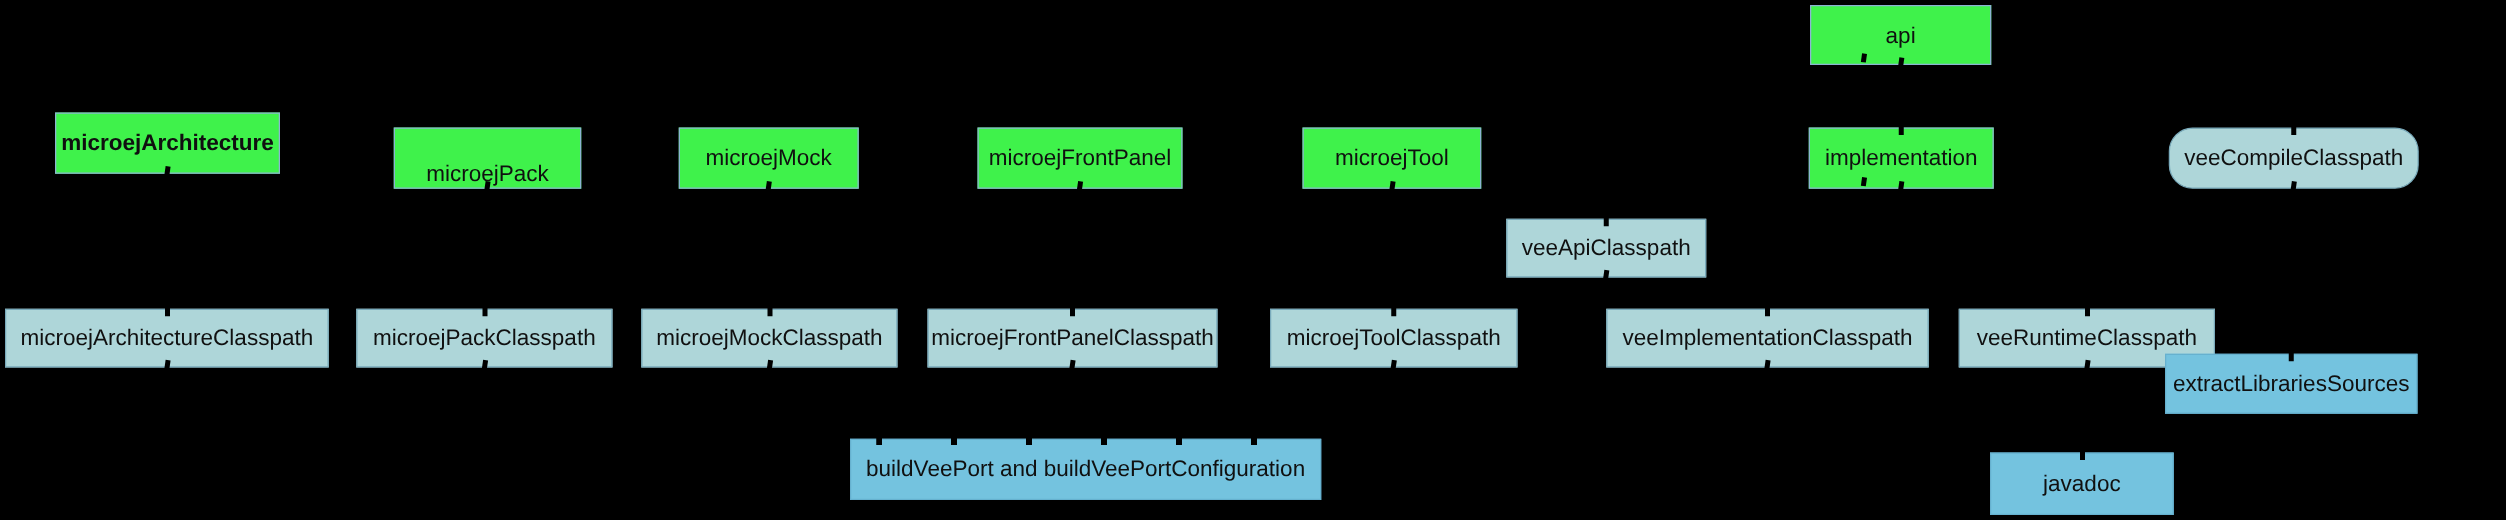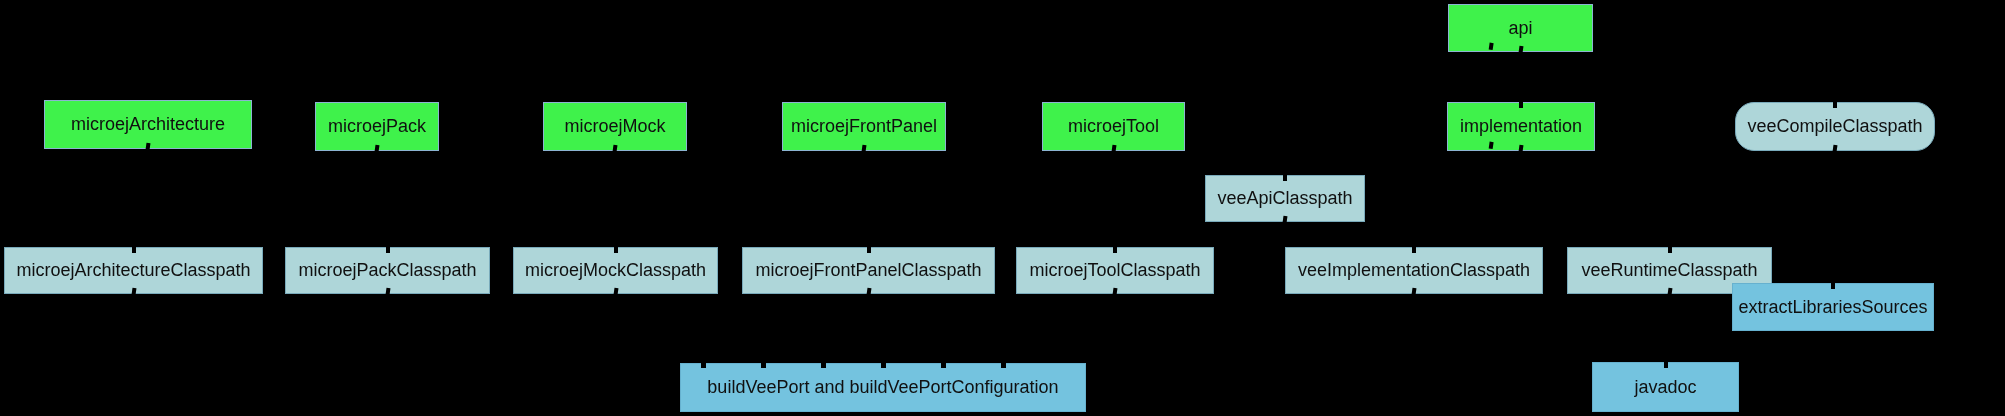--- a/index.html
+++ b/index.html
@@ -32,37 +32,37 @@
 
   
   .tt::before{content:"";position:absolute;top:-2px;left:50%;margin-left:-2px;width:4px;height:7px;background:#000;}
   .bt::after{content:"";position:absolute;bottom:-2px;left:50%;margin-left:-2px;width:4px;height:7px;background:#000;transform:rotate(8deg);}
   .bt2::after{box-shadow:-30px 1px 0 #000;}
   .mt::before{content:"";position:absolute;top:-2px;left:20px;right:46px;height:6px;
     background:repeating-linear-gradient(90deg,#000 0 5px,transparent 5px 60px);}
 
   
   .n-api{left:1448px;top:4px;width:145px;height:48px;}
-  .n-microejArchitecture{left:44px;top:100px;width:208px;height:49px;}
-  .n-microejPack{left:315px;top:102px;width:124px;height:49px;}
+  .n-microejArchitecture{left:44px;top:90px;width:180px;height:49px;font-weight:bold;}
+  .n-microejPack{left:315px;top:102px;width:150px;height:49px;align-items:flex-end;}
   .n-microejMock{left:543px;top:102px;width:144px;height:49px;}
   .n-microejFrontPanel{left:782px;top:102px;width:164px;height:49px;}
   .n-microejTool{left:1042px;top:102px;width:143px;height:49px;}
   .n-implementation{left:1447px;top:102px;width:148px;height:49px;}
   .n-veeCompileClasspath{left:1735px;top:102px;width:200px;height:49px;border-radius:19px;}
   .n-veeApiClasspath{left:1205px;top:175px;width:160px;height:47px;}
   .n-microejArchitectureClasspath{left:4px;top:247px;width:259px;height:47px;}
   .n-microejPackClasspath{left:285px;top:247px;width:205px;height:47px;}
   .n-microejMockClasspath{left:513px;top:247px;width:205px;height:47px;}
-  .n-microejFrontPanelClasspath{left:742px;top:247px;width:253px;height:47px;}
+  .n-microejFrontPanelClasspath{left:742px;top:247px;width:232px;height:47px;}
   .n-microejToolClasspath{left:1016px;top:247px;width:198px;height:47px;}
   .n-veeImplementationClasspath{left:1285px;top:247px;width:258px;height:47px;}
   .n-veeRuntimeClasspath{left:1567px;top:247px;width:205px;height:47px;}
   .n-extractLibrariesSources{left:1732px;top:247px;width:202px;height:48px;margin-top:36px;}
-  .n-buildVeePort{left:680px;top:363px;width:406px;height:49px;}
+  .n-buildVeePort{left:680px;top:351px;width:377px;height:49px;}
   .n-javadoc{left:1592px;top:362px;width:147px;height:50px;}
 </style>
 </head>
 <body style="background: rgb(0, 0, 0);">
 
 <div id="canvas">
 
   <div class="node cfg bt bt2 n-api">
     <span class="lbl">api</span>
   </div>

